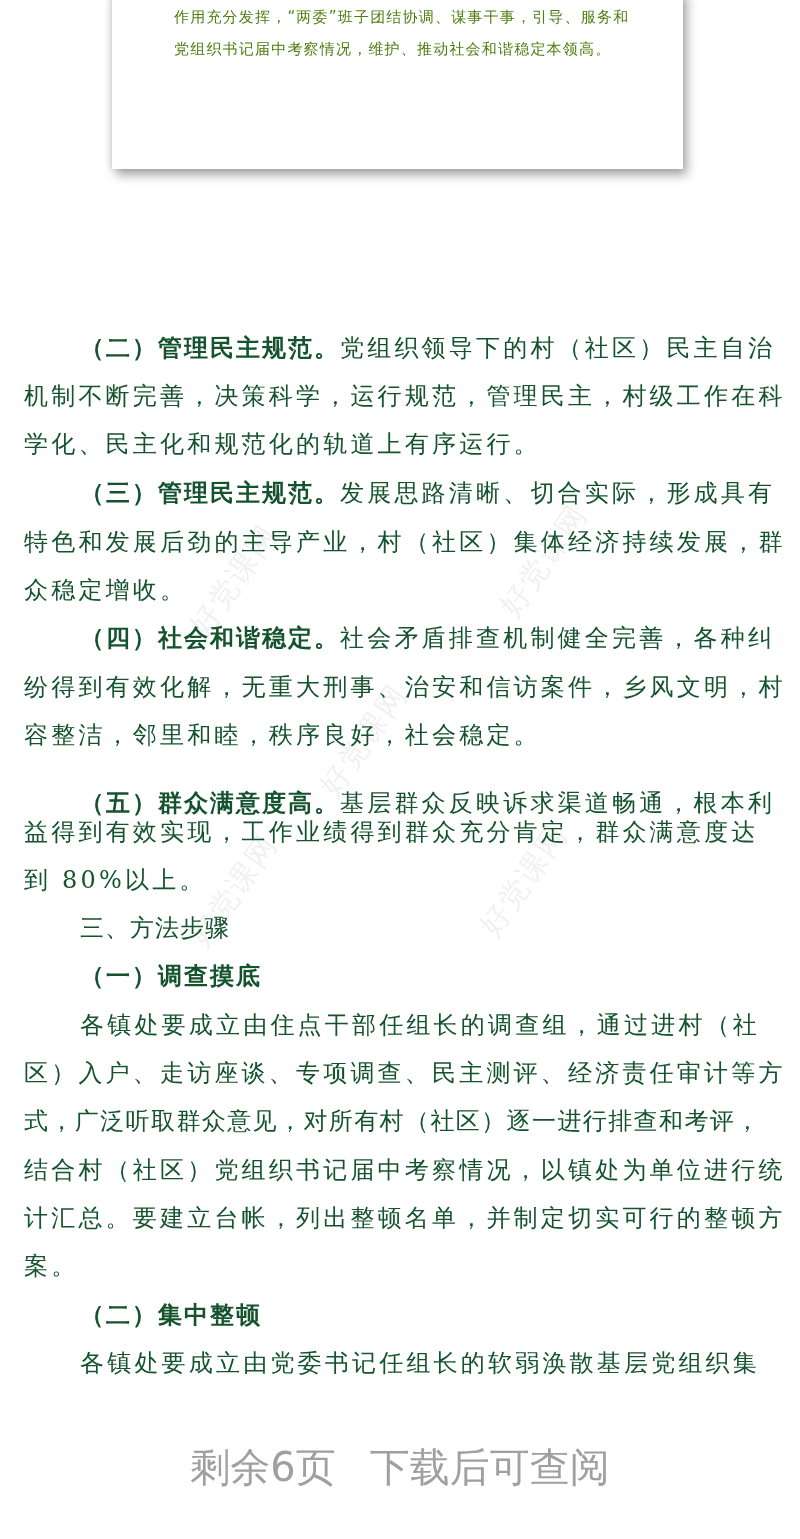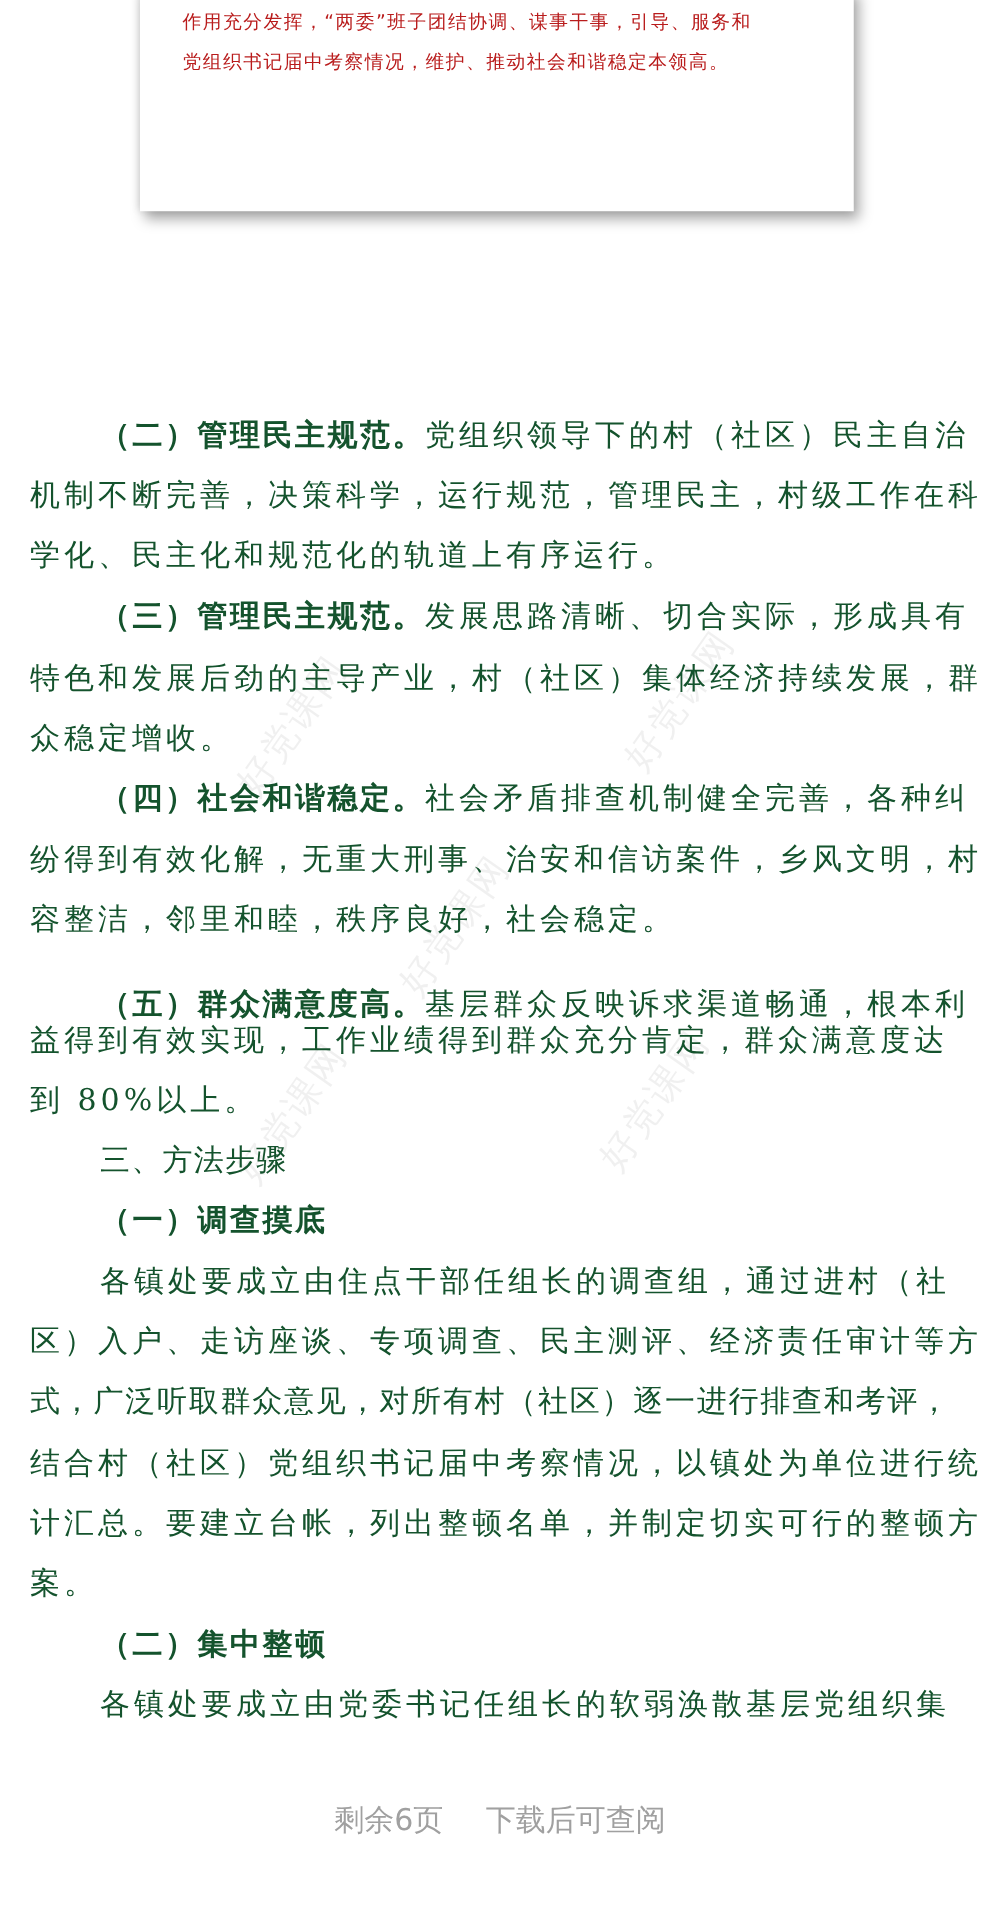--- a/index.html
+++ b/index.html
@@ -20,24 +20,24 @@
       position: absolute;
       left: 112px;
       top: -10px;
       width: 571px;
       height: 179px;
       background: #ffffff;
       box-shadow: 4px 6px 10px rgba(0,0,0,0.35), -2px 0 6px rgba(0,0,0,0.12);
     }
     .page-card .card-line {
       position: absolute;
-      left: 34px;
+      left: 62px;
       font-size: 15px;
       letter-spacing: 1.2px;
-      color: #b91c1c;
+      color: #4d7c0f;
       white-space: nowrap;
       font-family: "DejaVu Sans", "Liberation Sans", sans-serif;
     }
     .page-card .l1 { top: 18px; }
     .page-card .l2 { top: 50px; }
 
     
     .doc {
       position: absolute;
       left: 24px;
@@ -81,21 +81,21 @@
       letter-spacing: 2px;
     }
 
     
     .more-prompt {
       position: absolute;
       left: 0;
       width: 800px;
       top: 1440px;
       text-align: center;
-      font-size: 24px;
+      font-size: 40px;
       color: #a0a0a0;
       font-family: "DejaVu Sans", "Liberation Sans", sans-serif;
       letter-spacing: 0px;
     }
     .more-prompt span { display: inline-block; }
     .more-prompt .gap { width: 34px; }
   </style>
 </head>
 <body>
 

